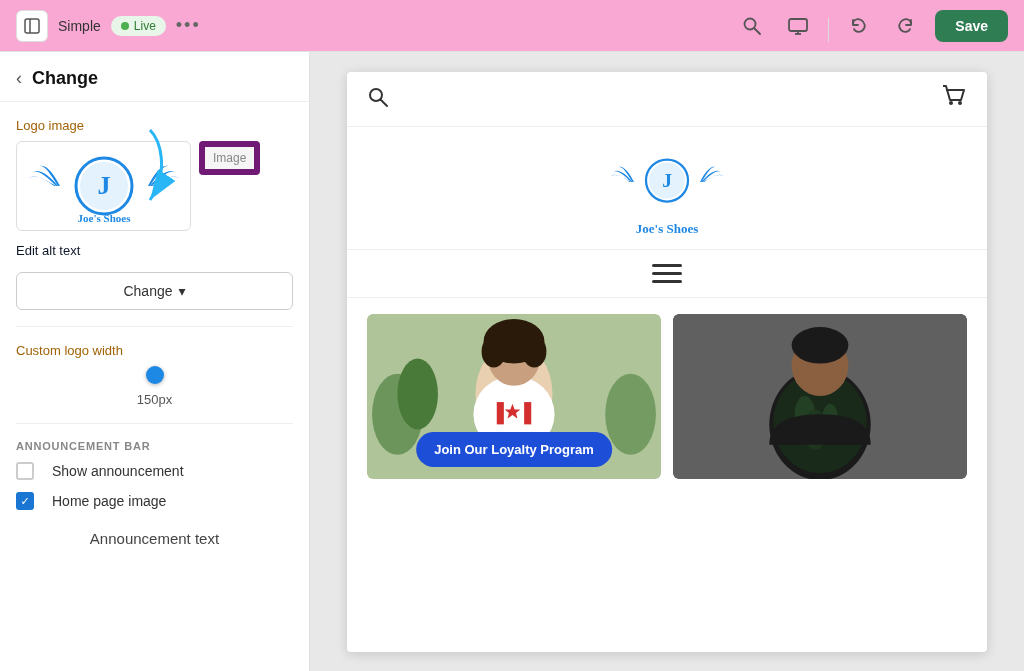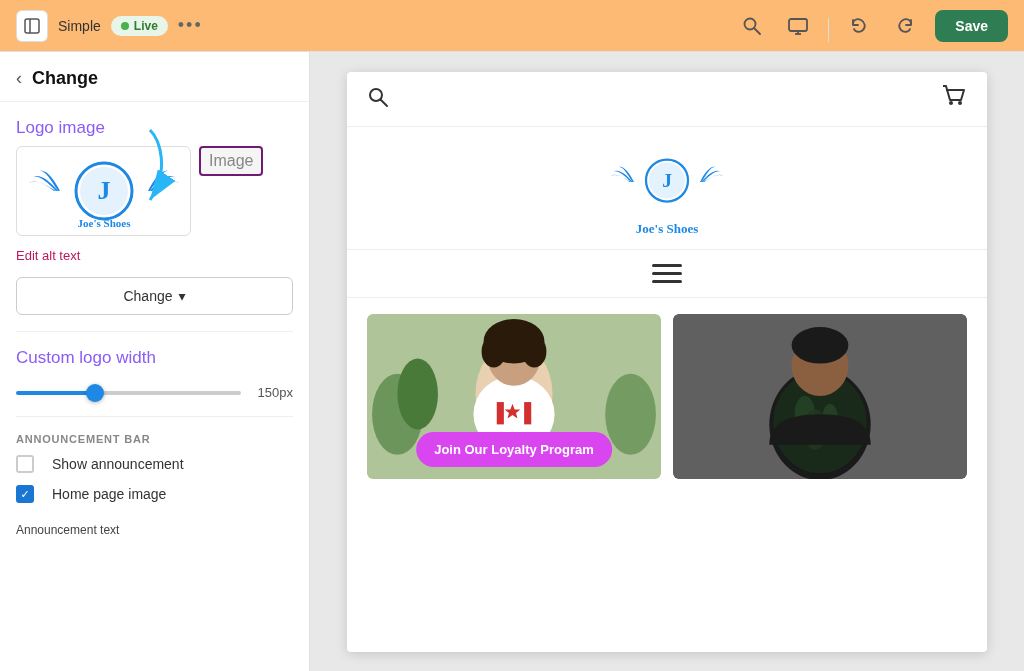--- a/index.html
+++ b/index.html
@@ -1,34 +1,34 @@
 <!DOCTYPE html>
 <html><head>
   <meta charset="utf-8">
   <style>
     * { box-sizing: border-box; margin: 0; padding: 0; }
     body { font-family: -apple-system, BlinkMacSystemFont, 'Segoe UI', sans-serif; background: #f0f0f0; width: 1024px; height: 671px; overflow: hidden; }
 
     
     .toolbar {
       display: flex; align-items: center; height: 52px;
-      background: #fdba74; border-bottom: 1px solid #e0e0e0;
+      background: #f9a8d4; border-bottom: 1px solid #e0e0e0;
       padding: 8px 16px; gap: 12px;
     }
     .toolbar-left { display: flex; align-items: center; gap: 10px; flex: 1; }
     .toolbar-exit-btn {
       width: 32px; height: 32px; border: 1px solid #ddd; border-radius: 6px;
       display: flex; align-items: center; justify-content: center; cursor: pointer;
       background: #fff; font-size: 16px; color: #555;
     }
     .toolbar-site-name { font-size: 14px; font-weight: 500; color: #333; }
     .live-badge {
       display: flex; align-items: center; gap: 5px;
       background: #e8f5e9; border-radius: 20px; padding: 3px 10px;
-      font-size: 12px; color: #2e7d32; font-weight: 700;
+      font-size: 12px; color: #2e7d32; font-weight: 400;
     }
     .live-dot { width: 8px; height: 8px; border-radius: 50%; background: #4caf50; }
     .toolbar-more { font-size: 18px; color: #666; cursor: pointer; letter-spacing: 2px; }
     .toolbar-right { display: flex; align-items: flex-end; gap: 14px; }
     .toolbar-icon-btn {
       background: none; border: none; cursor: pointer; color: #555; font-size: 18px;
       display: flex; align-items: center; justify-content: center; width: 32px; height: 32px;
     }
     .toolbar-divider { width: 1px; height: 24px; background: #ddd; }
     .save-btn {
@@ -49,50 +49,50 @@
       padding: 16px 16px 12px; border-bottom: 1px solid #eee;
     }
     .panel-back { font-size: 18px; color: #555; cursor: pointer; background: none; border: none; }
     .panel-title { font-size: 18px; font-weight: 700; color: #111; }
 
     .panel-section { padding: 16px; }
     .section-label {
       font-size: 11px; font-weight: 700; color: #888; letter-spacing: 0.8px;
       text-transform: uppercase; margin-bottom: 10px;
     }
-    .field-label { font-size: 17px; color: #8b5cf6; margin-bottom: 8px; }
+    .field-label { font-size: 13px; color: #a16207; margin-bottom: 8px; }
 
     
     .logo-image-container {
       display: flex; gap: 8px; align-items: flex-start; margin-bottom: 12px;
     }
     .logo-image-box {
       width: 175px; height: 90px; border: 1px solid #ddd; border-radius: 6px;
       overflow: hidden; background: #fff; display: flex; align-items: center; justify-content: center;
       position: relative;
     }
     
     .image-label-box {
-      background: #f5f5f5; border: 2px solid #701a75; border-radius: 4px;
-      padding: 4px 8px; font-size: 16px; color: #888; cursor: pointer;
+      background: #f5f5f5; border: 6px solid #701a75; border-radius: 4px;
+      padding: 4px 8px; font-size: 12px; color: #888; cursor: pointer;
       height: fit-content;
     }
 
-    .edit-alt-text { color: #be185d; font-size: 13px; cursor: pointer; margin-bottom: 14px; display: block; }
+    .edit-alt-text { color: #0f172a; font-size: 13px; cursor: pointer; margin-bottom: 14px; display: block; }
 
     .change-btn {
       width: 100%; padding: 10px; border: 1px solid #ccc; border-radius: 6px;
       background: #fff; font-size: 14px; cursor: pointer; display: flex;
       align-items: flex-end; justify-content: center; gap: 6px; color: #333;
     }
 
     .panel-divider { height: 1px; background: #eee; margin: 0 16px; }
 
     
-    .slider-row { display: flex; align-items: center; gap: 17px; margin-top: 17px; }
+    .slider-row { display: flex; align-items: center; gap: 17px; margin-top: 17px; flex-direction: column; }
     .slider-track {
       flex: 1; height: 4px; background: linear-gradient(to right, #1e88e5 35%, #ccc 35%);
       border-radius: 2px; position: relative; cursor: pointer;
     }
     .slider-thumb {
       width: 18px; height: 18px; background: #1e88e5; border-radius: 50%;
       position: absolute; top: 50%; left: 35%; transform: translate(-50%, -50%);
       box-shadow: 0 1px 4px rgba(0,0,0,0.3); cursor: pointer;
     }
     .slider-value { font-size: 13px; color: #555; white-space: nowrap; }
@@ -103,21 +103,21 @@
     .checkbox-custom {
       width: 18px; height: 18px; border: 2px solid #ccc; border-radius: 3px;
       display: flex; align-items: center; justify-content: center; cursor: pointer; flex-shrink: 0;
     }
     .checkbox-custom.checked {
       background: #1976d2; border-color: #1976d2;
     }
     .checkbox-custom.checked::after { content: '✓'; color: #fff; font-size: 11px; }
     .checkbox-label { font-size: 14px; color: #333; }
 
-    .announce-text-label { font-size: 12px; color: #444; margin-top: 20px; }
+    .announce-text-label { font-size: 15px; color: #444; margin-top: 20px; text-align: center; }
 
     
     .right-preview {
       flex: 1; background: #e8e8e8; display: flex; justify-content: center;
       padding: 20px; overflow: hidden;
     }
     .preview-frame {
       background: #fff; width: 640px; height: 580px; border-radius: 4px;
       box-shadow: 0 2px 12px rgba(0,0,0,0.15); overflow: hidden; position: relative;
     }
@@ -154,21 +154,21 @@
 
     
     .featured-section { padding: 16px 20px; }
     .featured-title { font-size: 20px; font-weight: 400; color: #222; text-align: center; margin-bottom: 14px; font-family: Georgia, serif; }
     .products-grid { display: flex; gap: 12px; }
     .product-card { flex: 1; border-radius: 6px; overflow: hidden; position: relative; }
 
     
     .loyalty-btn {
       position: absolute; bottom: 12px; left: 50%; transform: translateX(-50%);
-      background: #d946ef; color: #fff; border: none; border-radius: 30px;
+      background: #1d4ed8; color: #fff; border: none; border-radius: 30px;
       padding: 10px 18px; font-size: 13px; font-weight: 600; white-space: nowrap;
       cursor: pointer;
     }
 
     
     .blue-arrow-container {
       position: absolute; top: 120px; left: 60px; pointer-events: none; z-index: 10;
     }
   </style>
 </head>

